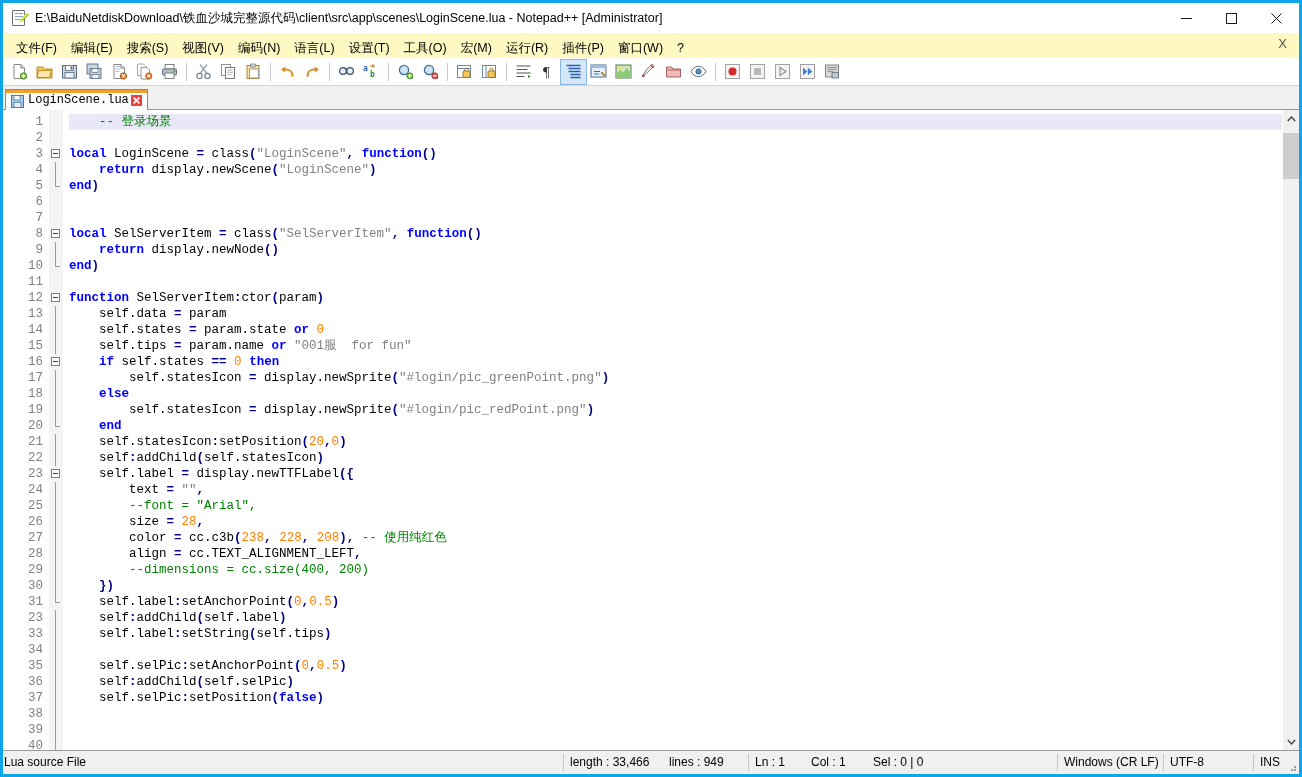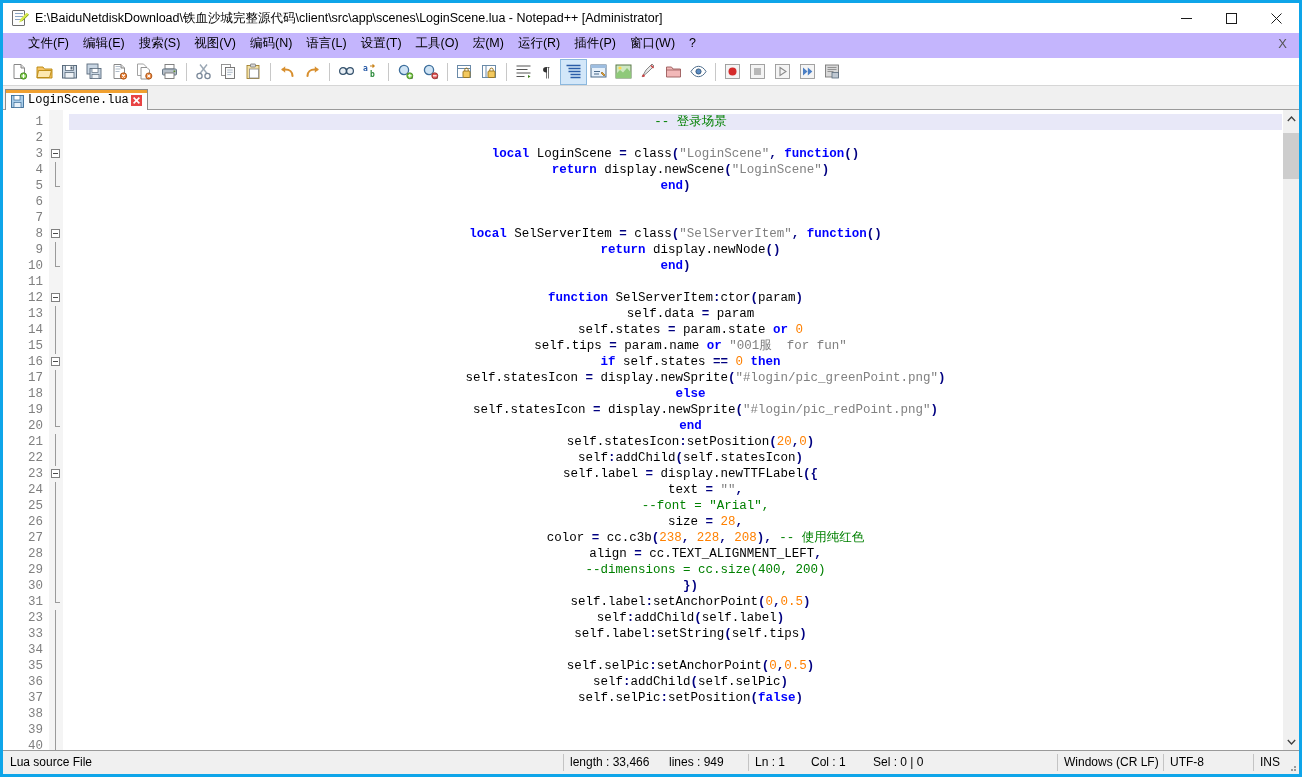--- a/index.html
+++ b/index.html
@@ -60,23 +60,23 @@
   .wbtn {
     width: 45px; height: 30px;
     display: flex; align-items: center; justify-content: center;
     color: #1b1b1b;
   }
   .wbtn svg { display:block; }
 
   
   #menubar {
     height: 25px; min-height: 25px;
-    background: #c4b5fd;
-    display: flex; align-items: flex-start;
-    padding-left: 18px;
+    background: #fef9c3;
+    display: flex; align-items: flex-end;
+    padding-left: 6px;
     position: relative;
   }
   .menu-item {
     font-size: 12.5px; color: #000;
     padding: 3px 7px;
     white-space: nowrap;
     line-height: 14px;
   }
   #doc-close {
     position: absolute; right: 12px; top: 4px;
@@ -213,21 +213,20 @@
     position: relative;
     overflow: hidden;
     background: #ffffff;
   }
   .cline {
     height: 16px; line-height: 16px;
     white-space: pre;
     font-family: "Liberation Mono", "DejaVu Sans Mono", monospace;
     font-size: 12.5px;
     color: #000000;
-    text-align: center;
   }
   .cline.cur { background: #e8e8f8; }
   .tk-key { color: #0000ff; font-weight: bold; }
   .tk-str { color: #808080; }
   .tk-com { color: #008000; }
   .tk-num { color: #ff8000; }
   .tk-op  { color: #000080; font-weight: bold; }
   .tk-pl  { color: #000000; }
 
   
@@ -261,21 +260,21 @@
   }
   .sb-cell {
     height: 17px;
     display: flex; align-items: center;
     border-left: 1px solid #c4c4c4;
     padding-left: 6px;
     white-space: nowrap;
     font-size: 12px;
     line-height: 17px;
   }
-  .sb-cell.first { border-left: none; padding-left: 7px; }
+  .sb-cell.first { border-left: none; padding-left: 1px; }
   #sb-grip {
     position: absolute; right: 2px; bottom: 2px;
     width: 10px; height: 10px;
   }
   #sb-grip i {
     position: absolute; width: 2px; height: 2px; background: #9a9a9a;
   }
 </style>
 </head>
 <body>

